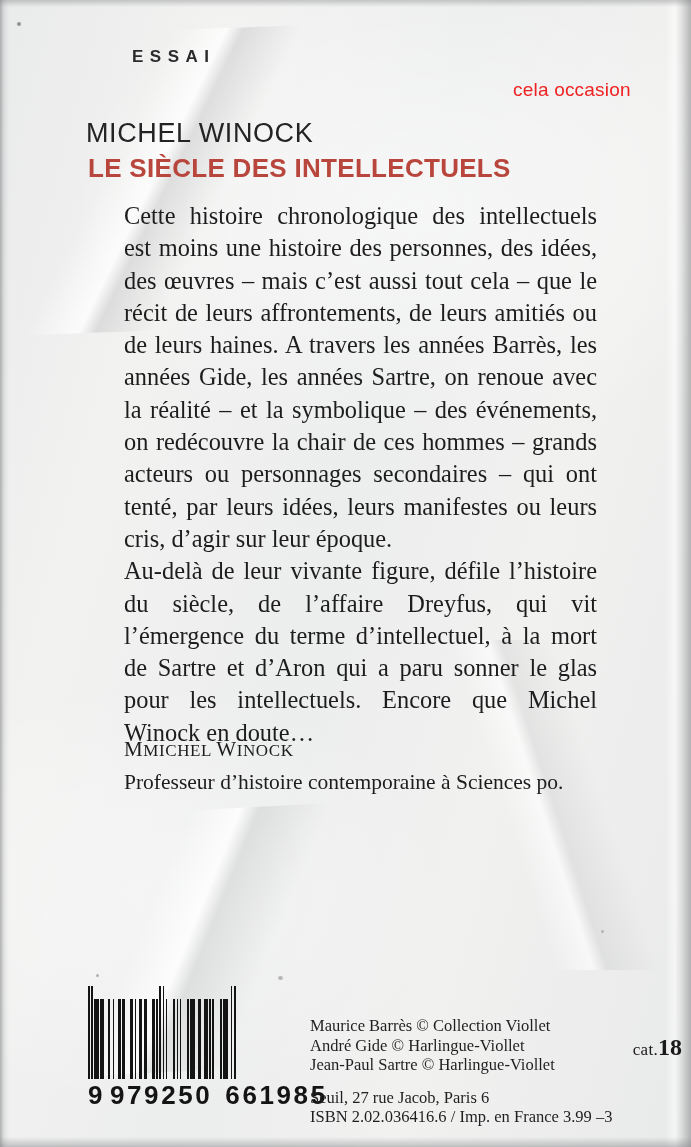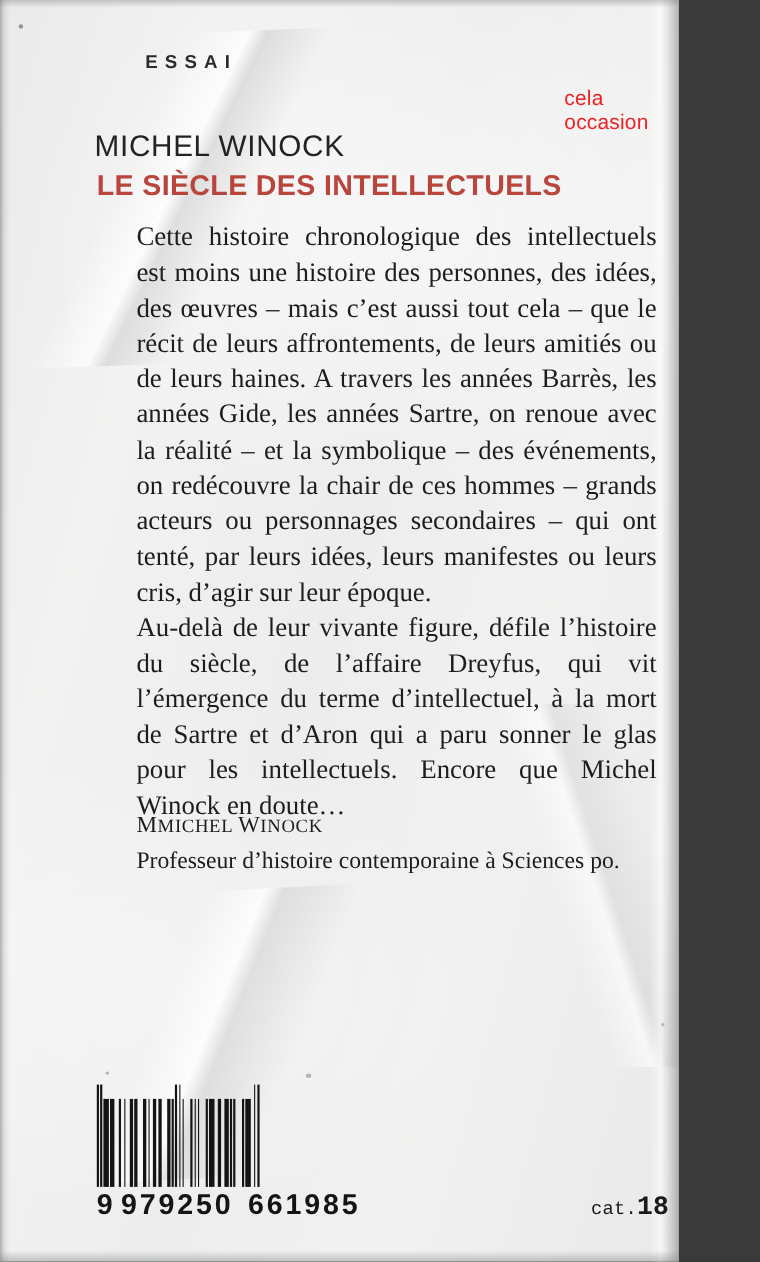--- a/index.html
+++ b/index.html
@@ -2,21 +2,21 @@
 <html><head>
 <meta charset="utf-8">
 <style>
   html, body {
     margin: 0;
     padding: 0;
     background: #3a3a3a;
   }
   #cover {
     position: relative;
-    width: 617px;
+    width: 691px;
     height: 1147px;
     overflow: hidden;
     background:
       radial-gradient(ellipse 500px 360px at 60% 18%, rgba(255,255,255,0.55) 0%, rgba(255,255,255,0) 70%),
       radial-gradient(ellipse 420px 300px at 22% 78%, rgba(255,255,255,0.40) 0%, rgba(255,255,255,0) 72%),
       linear-gradient(105deg, #e9eaea 0%, #f2f2f1 22%, #eceded 48%, #f1f1f0 70%, #e8e9e9 100%);
     font-family: "Liberation Serif", serif;
     color: #1b1b1b;
   }
   
@@ -150,22 +150,22 @@
     position: absolute;
     left: 310px; top: 1016px;
     font-size: 16.5px;
     line-height: 19.5px;
     color: #1f1f1f;
   }
   .colophon .block2 { margin-top: 13px; }
   .colophon p { margin: 0; white-space: nowrap; }
   .catnum {
     position: absolute;
-    right: 9px; top: 1085px;
-    font-family: Liberation Mono, monospace;
+    right: 9px; top: 1034px;
+    font-family: Liberation Serif, serif;
     color: #1a1a1a;
     white-space: nowrap;
   }
   .catnum .lbl { font-size: 17px; letter-spacing: 0.3px; }
   .catnum .num { font-size: 24px; font-weight: bold; }
 </style>
 </head>
 <body>
 
 <div id="cover">
@@ -262,18 +262,27 @@
         <i class="g" style="width: 1.56px;"></i>
         <i class="tall" style="width: 1.56px;"></i>
       </div>
     <div class="barcode-digits">
       <span class="lead">9</span>
       <span class="grp">979250</span>
       <span class="grp2">661985</span>
     </div>
   </div>
 
+  <div class="colophon">
+    <p>Maurice Barrès © Collection Viollet</p>
+    <p>André Gide © Harlingue-Viollet</p>
+    <p>Jean-Paul Sartre © Harlingue-Viollet</p>
+    <div class="block2">
+      <p>Seuil, 27 rue Jacob, Paris 6</p>
+      <p>ISBN 2.02.036416.6 / Imp. en France 3.99 –3</p>
+    </div>
+  </div>
 
   <div class="catnum">
     <span class="lbl">cat.</span><span class="num">18</span>
   </div>
 
 </div>
 
 </body></html>

